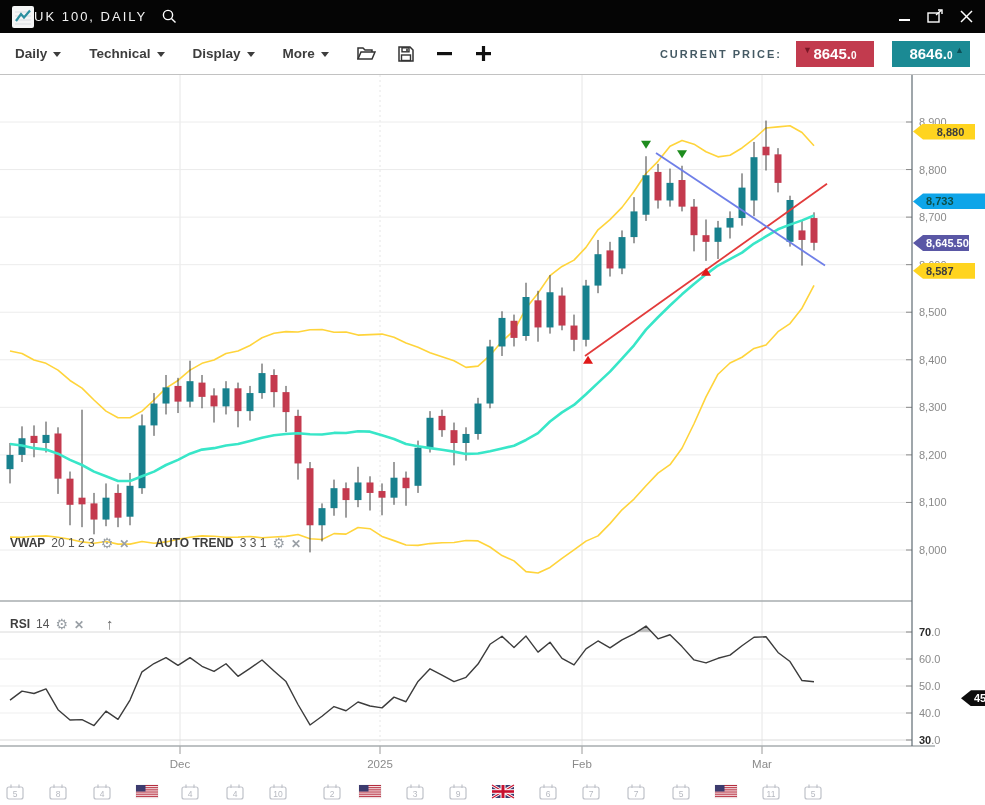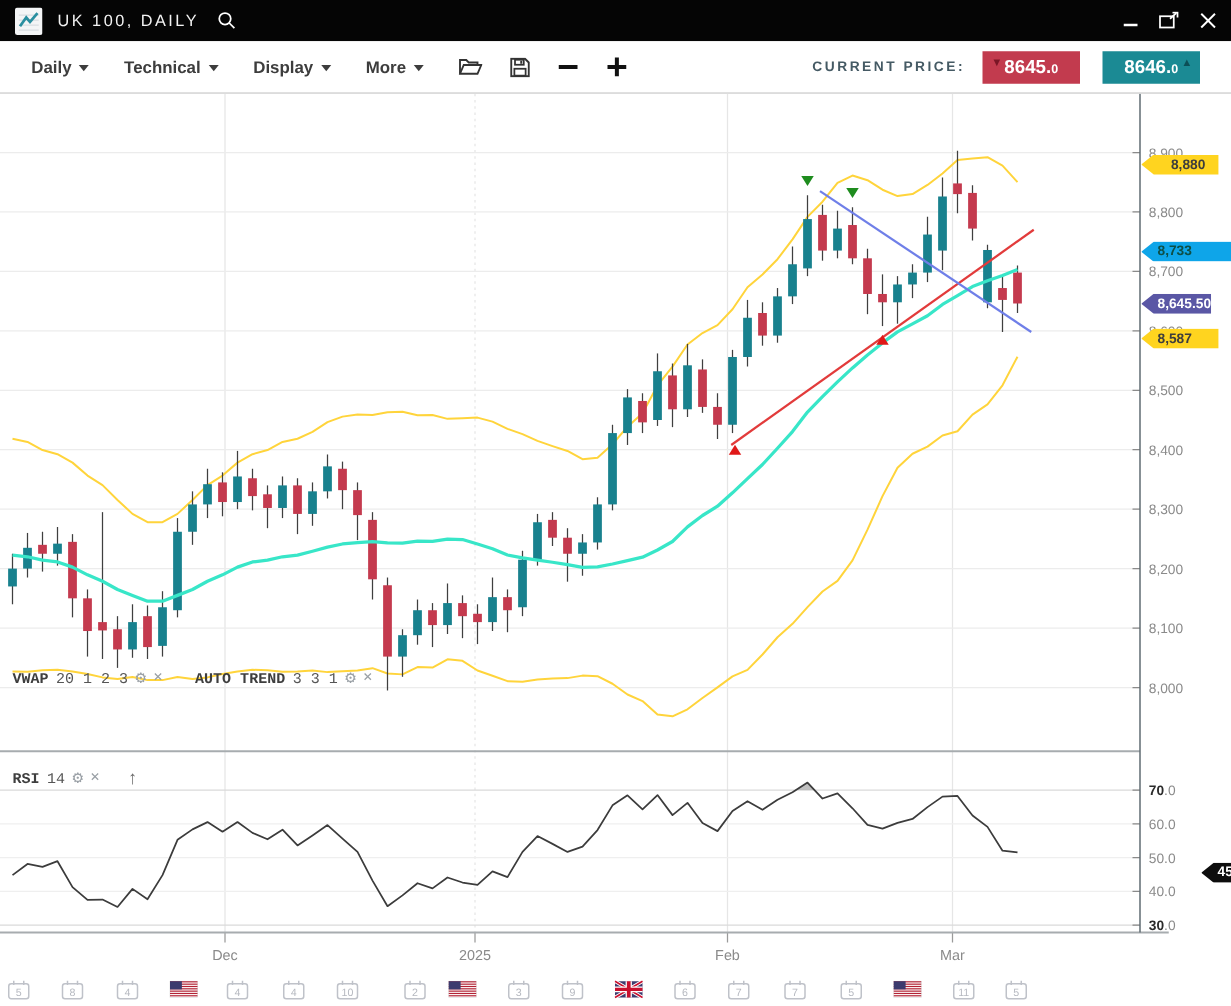--- a/index.html
+++ b/index.html
@@ -1,37 +1,37 @@
 <!DOCTYPE html>
 <html><head>
 <meta charset="utf-8">
 <style>
   html,body{margin:0;padding:0;background:#fff;}
   body{width:985px;height:805px;font-family:"Liberation Sans",sans-serif;overflow:hidden;position:relative;}
   .titlebar{height:33px;background:#050505;display:flex;align-items:center;padding:0 10px;color:#fff;}
   .logo{width:22px;height:22px;margin-left:2px;}
-  .tb-title{font-size:13px;letter-spacing:2px;margin-left:12px;font-weight:400;color:#f2f2f2;}
+  .tb-title{font-size:13px;letter-spacing:2px;font-weight:400;color:#f2f2f2;}
   .tb-search{margin-left:14px;cursor:pointer;}
   .win-controls{margin-left:auto;display:flex;align-items:center;gap:16px;margin-right:2px;}
   .win-controls svg{cursor:pointer;}
-  .toolbar{height:41px;background:#fff;display:flex;align-items:center;padding:0 25px;border-bottom:1px solid #c2c2c2;}
+  .toolbar{height:41px;background:#fff;display:flex;align-items:center;padding:0 15px;border-bottom:1px solid #c2c2c2;}
   .dd{display:flex;align-items:center;gap:6px;margin-right:28px;font-size:13.5px;font-weight:700;color:#3d3d3d;cursor:pointer;}
   .caret{width:0;height:0;border-left:4px solid transparent;border-right:4px solid transparent;border-top:5px solid #3d3d3d;margin-top:2px;}
   .tool-icon{margin-right:22px;cursor:pointer;display:flex;align-items:center;}
   .current-price{margin-left:auto;display:flex;align-items:center;}
   .cp-label{font-size:11px;letter-spacing:2px;color:#455a64;font-weight:700;margin-right:14px;}
   .px-btn{width:78px;height:26px;display:flex;align-items:center;justify-content:center;color:#fff;font-size:15px;font-weight:600;cursor:pointer;position:relative;}
   .px-btn .dec{font-size:10px;margin-top:3px;}
   .px-btn.sell{margin-right:18px;}
   .px-arrow{font-size:9px;position:absolute;top:4px;}
   .px-btn.sell .px-arrow{left:7px;}
   .px-btn.buy .px-arrow{right:6px;}
   .chart-area{position:relative;width:985px;height:730px;background:#fff;}
   #plot{position:absolute;left:0;top:0;}
-  .ind-row{position:absolute;display:flex;align-items:flex-start;gap:6px;font-size:12px;color:#4a4a4a;font-family:Liberation Mono, monospace;}
+  .ind-row{position:absolute;display:flex;align-items:flex-end;gap:6px;font-size:12px;color:#4a4a4a;}
   .ind-name{font-weight:700;color:#3e3e3e;}
   .ind-params{color:#555;}
   .ind-gear{color:#9aa0a6;font-size:14px;cursor:pointer;line-height:1;}
   .ind-close{color:#9aa0a6;font-size:12px;font-weight:700;cursor:pointer;line-height:1;}
   .ind-gap{width:14px;}
   .ind-up{color:#6d6d6d;font-size:15px;margin-left:16px;cursor:pointer;line-height:1;}
   .badge{position:absolute;left:913px;height:16px;line-height:16px;font-size:11px;font-weight:700;padding-left:13px;box-sizing:border-box;clip-path:polygon(0 50%,10px 0,100% 0,100% 100%,10px 100%);}
   .badge.band{width:62px;background:#ffd41f;color:#3d3d3d;}
   .badge.vwap{width:77px;background:#0ea5e9;color:#0e4f46;}
   .badge.price{width:56px;background:#5a57a5;color:#fff;}

